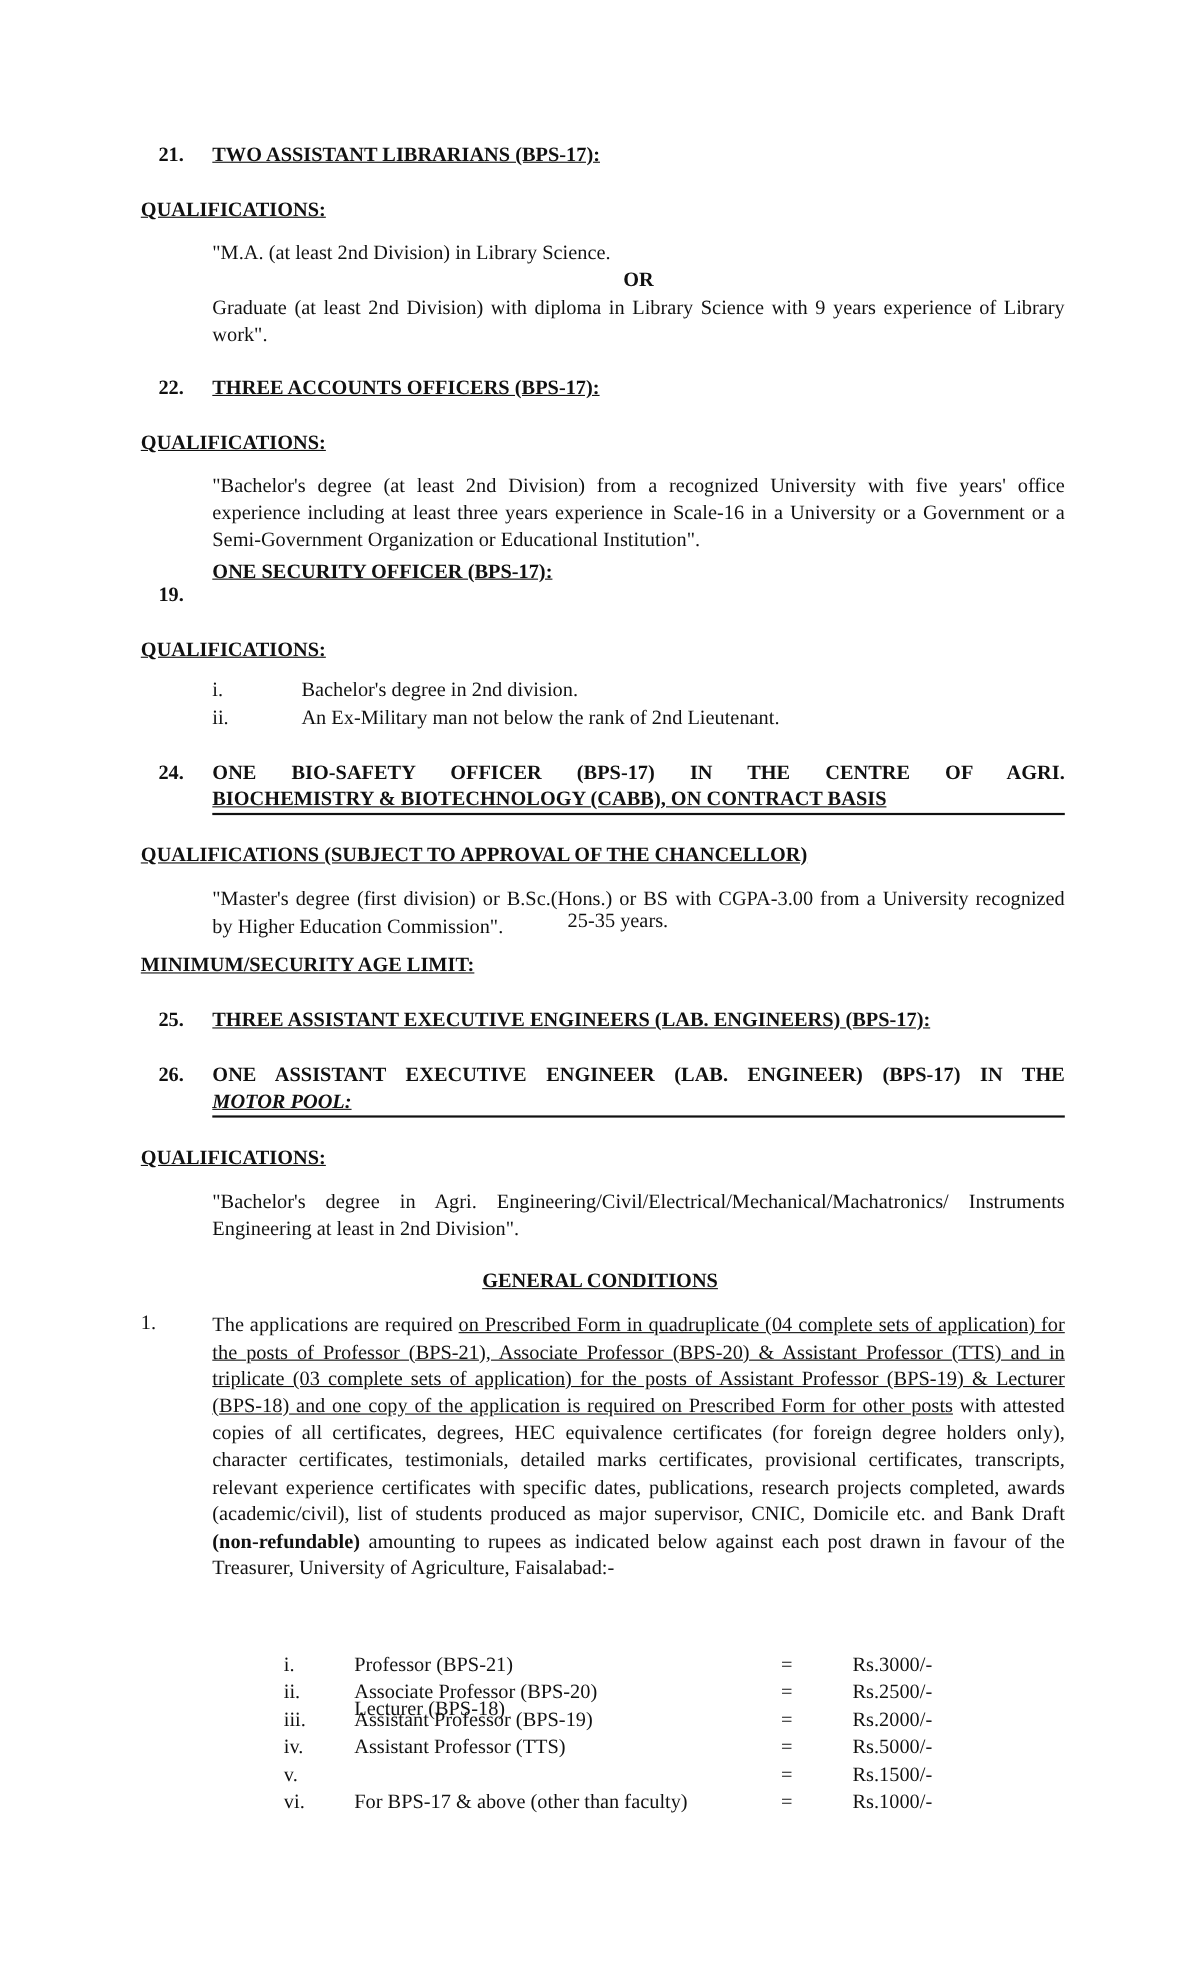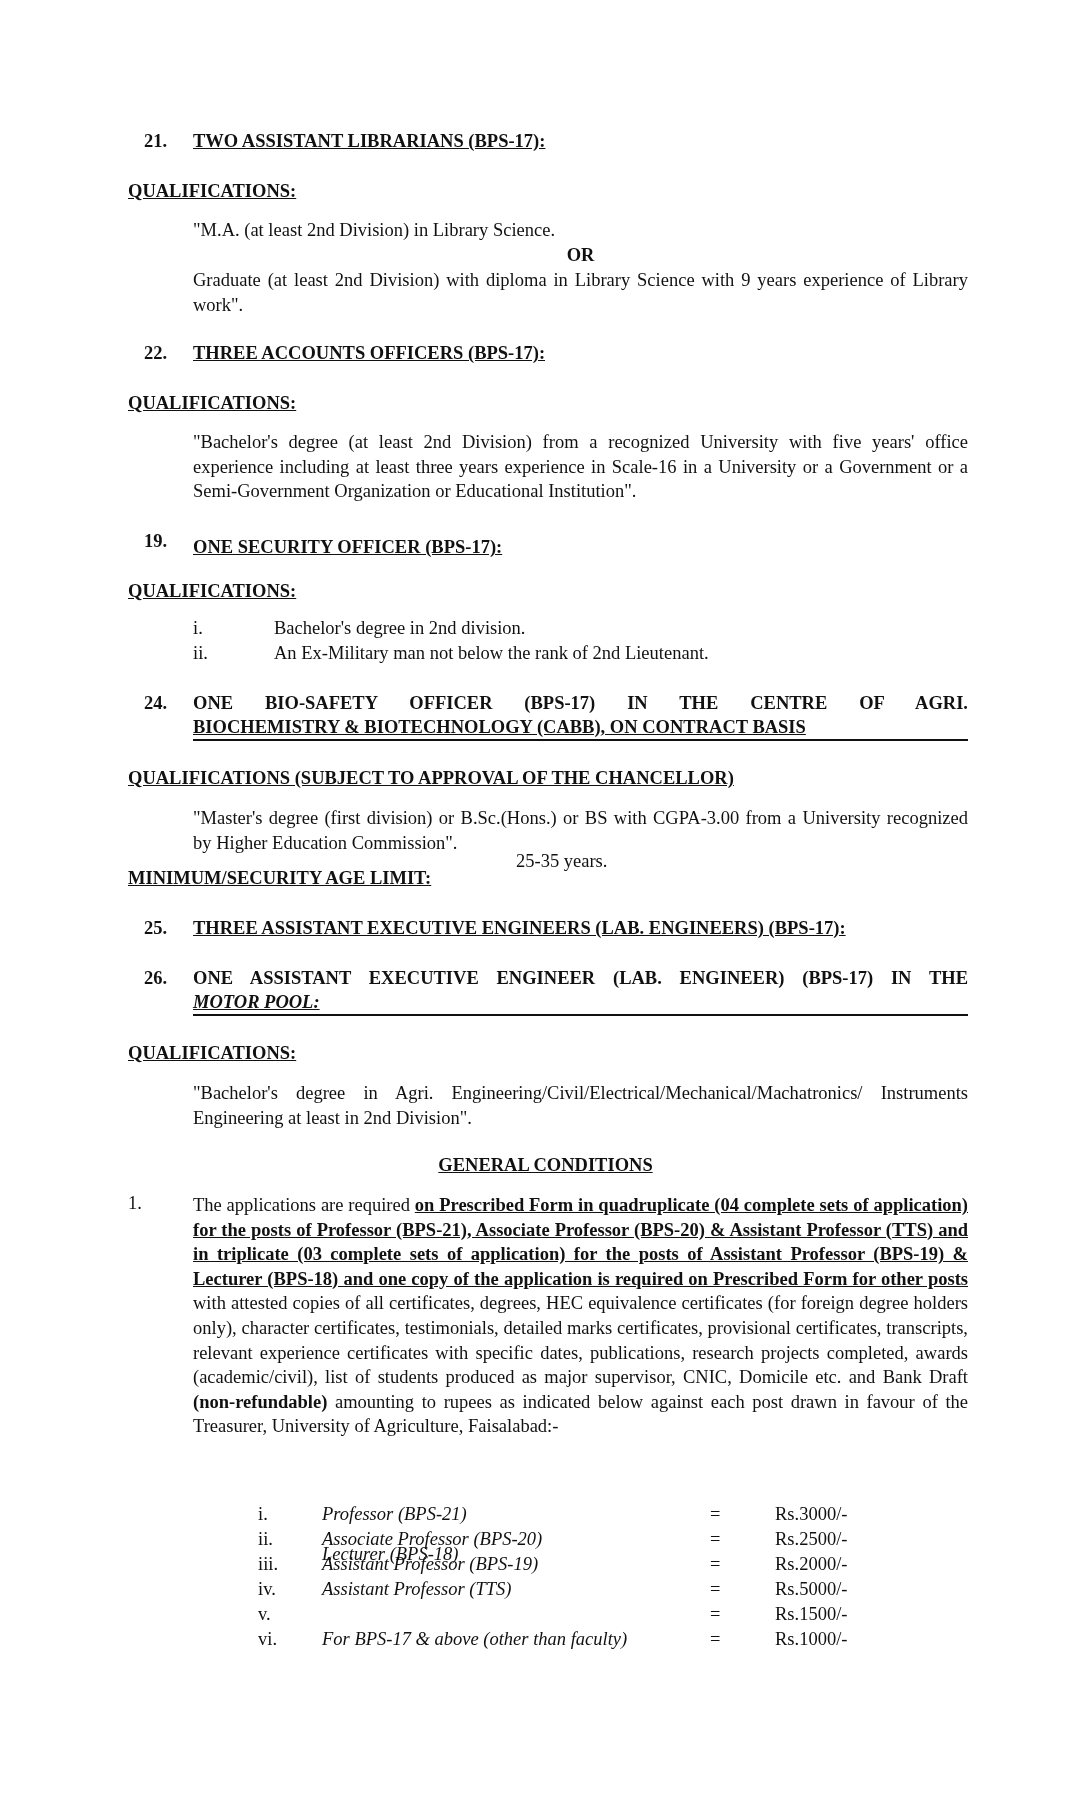--- a/index.html
+++ b/index.html
@@ -10,57 +10,57 @@
   .abs { position: absolute; }
   .num { font-weight: bold; left: 144px; }
   .head { font-weight: bold; text-decoration: underline; left: 193px; }
   .qual { font-weight: bold; text-decoration: underline; left: 128px; }
   .para { left: 193px; width: 775px; text-align: justify; line-height: 24.6px; }
   .li-num { left: 193px; }
   .li-text { left: 274px; }
   .center { text-align: center; }
   .rule { position: absolute; height: 2px; background: #111; }
   .fee-num { left: 258px; }
-  .fee-label { left: 322px; font-style: italic; }
+  .fee-label { left: 322px; }
   .fee-eq { left: 710px; }
   .fee-amt { left: 775px; }
   .b { font-weight: bold; }
-  .u { text-decoration: underline; font-weight: bold; }
+  .u { text-decoration: underline; font-weight: normal; }
 </style>
 </head>
 <body>
 
 <div class="abs num" style="top:131px">21.</div>
 <div class="abs head" style="top:131px">TWO ASSISTANT LIBRARIANS (BPS-17):</div>
 <div class="abs qual" style="top:181px">QUALIFICATIONS:</div>
 <div class="abs para" style="top:218px">"M.A. (at least 2nd Division) in Library Science.</div>
 <div class="abs para center b" style="top:243px">OR</div>
 <div class="abs para" style="top:268px">Graduate (at least 2nd Division) with diploma in Library Science with 9 years experience of Library work".</div>
 
 <div class="abs num" style="top:343px">22.</div>
 <div class="abs head" style="top:343px">THREE ACCOUNTS OFFICERS (BPS-17):</div>
 <div class="abs qual" style="top:393px">QUALIFICATIONS:</div>
 <div class="abs para" style="top:430px">"Bachelor's degree (at least 2nd Division) from a recognized University with five years' office experience including at least three years experience in Scale-16 in a University or a Government or a Semi-Government Organization or Educational Institution".</div>
 
 <div class="abs num" style="top:531px">19.</div>
-<div class="abs head" style="top:537px">ONE SECURITY OFFICER (BPS-17):</div>
+<div class="abs head" style="top:510px">ONE SECURITY OFFICER (BPS-17):</div>
 <div class="abs qual" style="top:581px">QUALIFICATIONS:</div>
 <div class="abs li-num" style="top:618px">i.</div>
 <div class="abs li-text" style="top:618px">Bachelor's degree in 2nd division.</div>
 <div class="abs li-num" style="top:643px">ii.</div>
 <div class="abs li-text" style="top:643px">An Ex-Military man not below the rank of 2nd Lieutenant.</div>
 
 <div class="abs num" style="top:693px">24.</div>
 <div class="abs b" style="top:693px; left:193px; width:775px; text-align:justify; text-align-last:justify;">ONE BIO-SAFETY OFFICER (BPS-17) IN THE CENTRE OF AGRI.</div>
 <div class="abs b" style="top:717px; left:193px; text-decoration:underline;">BIOCHEMISTRY &amp; BIOTECHNOLOGY (CABB), ON CONTRACT BASIS</div>
 <div class="rule" style="top:739px; left:193px; width:775px;"></div>
 <div class="abs qual" style="top:768px">QUALIFICATIONS (SUBJECT TO APPROVAL OF THE CHANCELLOR)</div>
 <div class="abs para" style="top:806px">"Master's degree (first division) or B.Sc.(Hons.) or BS with CGPA-3.00 from a University recognized by Higher Education Commission".</div>
 <div class="abs qual" style="top:868px">MINIMUM/SECURITY AGE LIMIT:</div>
-<div class="abs" style="top:851px; left:516px;text-align:center;">25-35 years.</div>
+<div class="abs" style="top:828px; left:516px;text-align:center;">25-35 years.</div>
 
 <div class="abs num" style="top:918px">25.</div>
 <div class="abs head" style="top:918px">THREE ASSISTANT EXECUTIVE ENGINEERS (LAB. ENGINEERS) (BPS-17):</div>
 
 <div class="abs num" style="top:968px">26.</div>
 <div class="abs b" style="top:968px; left:193px; width:775px; text-align:justify; text-align-last:justify;">ONE ASSISTANT EXECUTIVE ENGINEER (LAB. ENGINEER) (BPS-17) IN THE</div>
 <div class="abs b" style="top:992px; left:193px; text-decoration:underline;font-style:italic;">MOTOR POOL:</div>
 <div class="rule" style="top:1014px; left:193px; width:775px;"></div>
 <div class="abs qual" style="top:1043px">QUALIFICATIONS:</div>
 <div class="abs para" style="top:1081px; text-align-last:left;">"Bachelor's degree in Agri. Engineering/Civil/Electrical/Mechanical/Machatronics/ Instruments Engineering at least in 2nd Division".</div>

